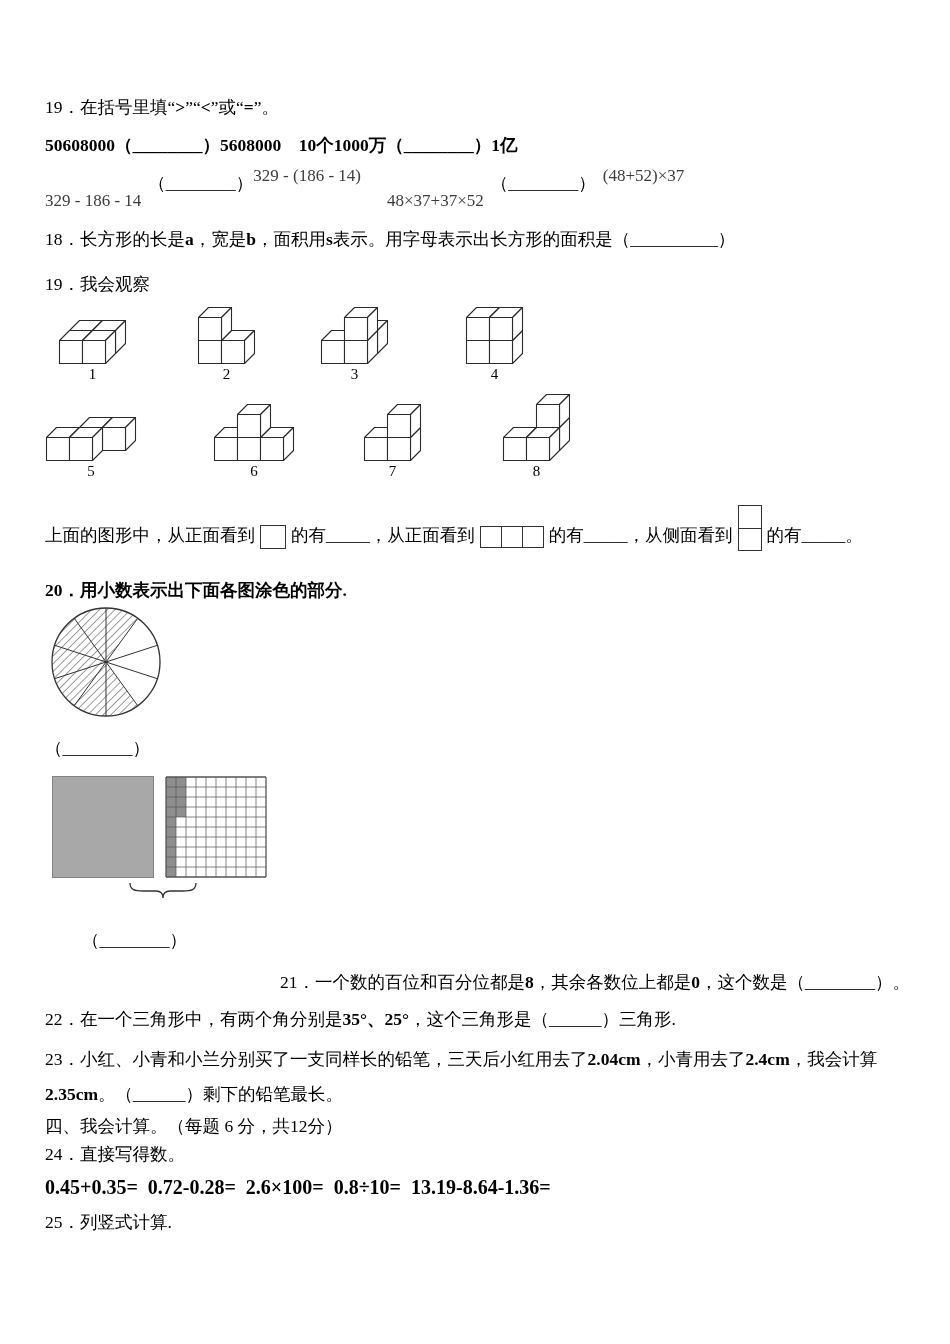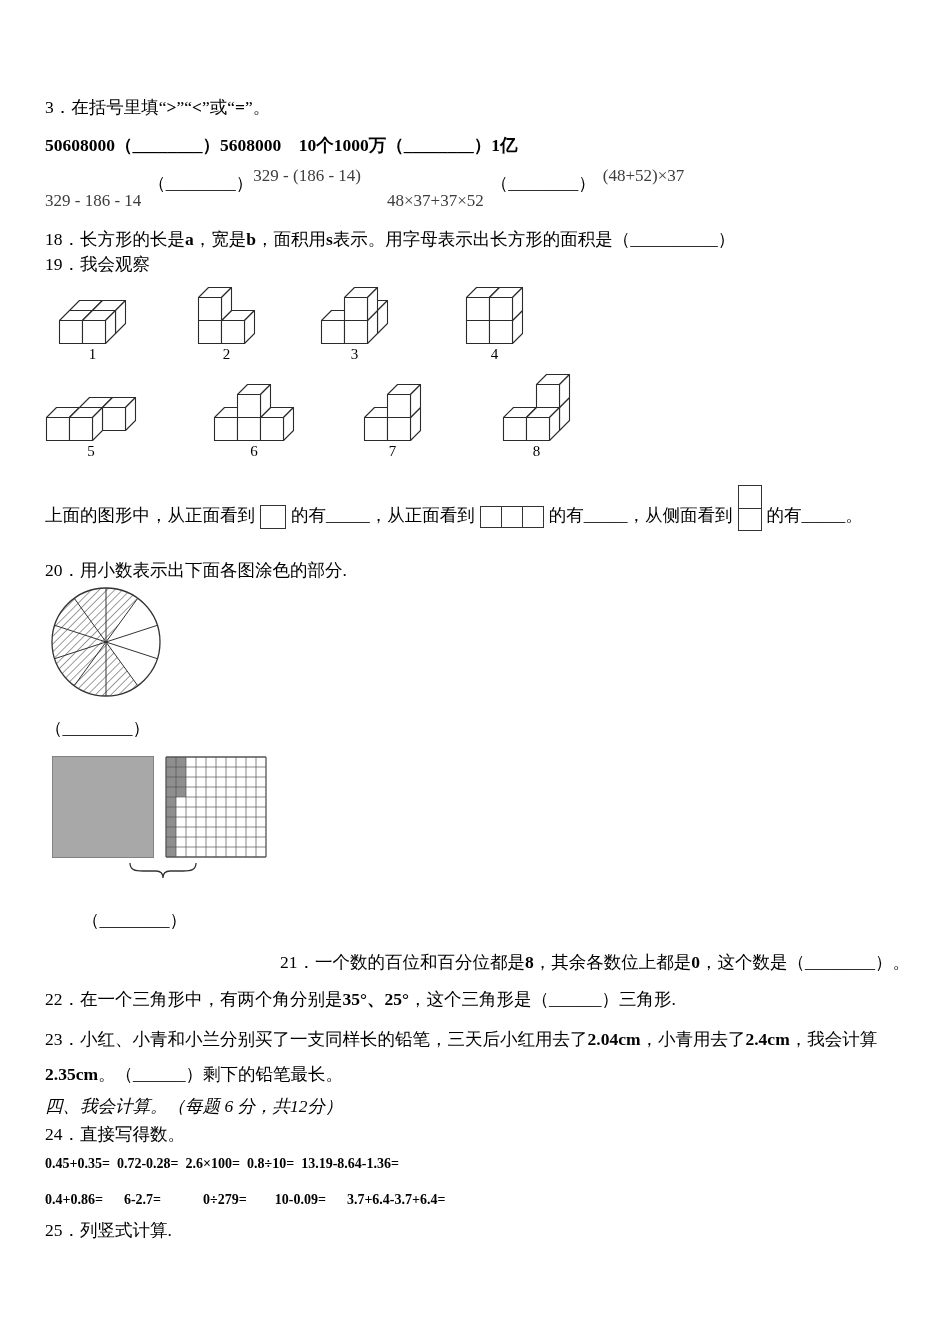--- a/index.html
+++ b/index.html
@@ -18,34 +18,34 @@
     background:#fff;
   }
   .line { margin:0; line-height:1.25; }
   .b { font-weight: bold; }
   span.b { font-weight: bold; }
 
   
   [data-name="q17-compare-line1"] { margin-top:16px; font-weight:bold; white-space:pre; }
   [data-name="q17-compare-line2"] { margin-top:16px; height:30px; }
   [data-name="q18-text"]          { margin-top:26px; }
-  [data-name="q19-title"]         { margin-top:3px; }
+  [data-name="q19-title"]         { margin-top:23px; }
   [data-name="cube-figures-row1"] { margin-top:10px; }
   [data-name="cube-figures-row2"] { margin-top:10px; }
   [data-name="q19-observe-line"]  { margin-top:34px; }
-  [data-name="q20-title"]         { margin-top:20px; }
+  [data-name="q20-title"]         { margin-top:20px;font-weight:bold; }
   [data-name="circle-figure"]     { margin-top:4px; margin-left:4px; }
   [data-name="q20-blank-1"]       { margin-top:14px; }
   [data-name="decimal-squares-figure"] { margin-top:16px; margin-left:7px; height:128px; position:relative; display:flex; gap:11px; align-items:flex-start; }
   [data-name="q20-blank-2"]       { margin-top:26px; padding-left:37px; }
   [data-name="q21-text"]          { margin-top:20px;text-align:right; }
   [data-name="q22-text"]          { margin-top:15px; }
   [data-name="q23-line1"]         { margin-top:18px; }
   [data-name="q23-line2"]         { margin-top:13px; }
-  [data-name="section4-title"]    { margin-top:10px;font-style:italic; }
+  [data-name="section4-title"]    { margin-top:10px; }
   [data-name="q24-title"]         { margin-top:6px; }
   [data-name="q24-row1"]          { margin-top:10px; }
   [data-name="q24-row2"]          { margin-top:18px; }
   [data-name="q25-title"]         { margin-top:12px; }
 
   
   .eq { font-family:"Liberation Serif", serif; color:#3d3d3d; font-size:17px; }
   .lo { position:relative; top:17px; }
   .hi { position:relative; top:-8px; }
   .gs { margin-left:7px; }
@@ -69,28 +69,28 @@
   .box3 { display:inline-flex; vertical-align:middle; margin:0 5px; }
   .box3 i { display:inline-block; width:22px; height:22px; border:1px solid #333; margin-left:-1px; }
   .box3 i:first-child { margin-left:0; }
   .box2v { display:inline-block; width:24px; height:46px; border:1px solid #333; vertical-align:middle; position:relative; top:-9px; margin:0 5px; }
   .box2v::after { content:""; position:absolute; left:0; right:0; top:50%; border-top:1px solid #333; }
 
   
   .gray-square { width:102px; height:102px; background:#a8a8a8; border:1px solid #828282; }
   .brace { position:absolute; left:76px; top:104px; }
 
-  .calc { font-weight:bold; white-space:pre; font-size:14px; }
+  .calc { font-weight:bold; white-space:pre; font-size:20px; }
 </style>
 </head>
 <body>
 
 <div class="page" data-name="exam-page">
 
-  <p class="line" data-name="q17-title"><span data-name="text-segment">3．在括号里填“</span><span class="b" data-name="text-segment">&gt;</span><span data-name="text-segment">”“</span><span class="b" data-name="text-segment">&lt;</span><span data-name="text-segment">”或“</span><span class="b" data-name="text-segment">=</span><span data-name="text-segment">”。</span></p>
+  <p class="line" data-name="q17-title"><span data-name="text-segment">19．在括号里填“</span><span class="b" data-name="text-segment">&gt;</span><span data-name="text-segment">”“</span><span class="b" data-name="text-segment">&lt;</span><span data-name="text-segment">”或“</span><span class="b" data-name="text-segment">=</span><span data-name="text-segment">”。</span></p>
   <p class="line" data-name="q17-compare-line1">50608000（________）5608000    10个1000万（________）1亿</p>
   <p class="line" data-name="q17-compare-line2"><span class="eq lo" data-name="text-segment">329 - 186 - 14</span><span class="gs" data-name="text-segment">（________）</span><span class="eq hi" data-name="text-segment">329 - (186 - 14)</span><span class="eq lo gl" data-name="text-segment">48×37+37×52</span><span class="gs" data-name="text-segment">（________）</span><span class="eq hi gs" data-name="text-segment">(48+52)×37</span></p>
 
   <p class="line" data-name="q18-text"><span data-name="text-segment">18．长方形的长是</span><span class="b" data-name="text-segment">a</span><span data-name="text-segment">，宽是</span><span class="b" data-name="text-segment">b</span><span data-name="text-segment">，面积用</span><span class="b" data-name="text-segment">s</span><span data-name="text-segment">表示。用字母表示出长方形的面积是（__________）</span></p>
 
   <p class="line" data-name="q19-title">19．我会观察</p>
 
   <div class="figs-row" id="figrow1" data-name="cube-figures-row1">
       <div class="fig" data-name="cube-figure-1">
         <svg width="69" height="46" viewBox="-1.5 -44.5 69 46" data-name="cube-figure-drawing">
@@ -297,17 +297,16 @@
 
   <p class="line" data-name="q21-text"><span data-name="text-segment">21．一个数的百位和百分位都是</span><span class="b" data-name="text-segment">8</span><span data-name="text-segment">，其余各数位上都是</span><span class="b" data-name="text-segment">0</span><span data-name="text-segment">，这个数是（________）。</span></p>
   <p class="line" data-name="q22-text"><span data-name="text-segment">22．在一个三角形中，有两个角分别是</span><span class="b" data-name="text-segment">35°、25°</span><span data-name="text-segment">，这个三角形是（______）三角形.</span></p>
 
   <p class="line" data-name="q23-line1"><span data-name="text-segment">23．小红、小青和小兰分别买了一支同样长的铅笔，三天后小红用去了</span><span class="b" data-name="text-segment">2.04cm</span><span data-name="text-segment">，小青用去了</span><span class="b" data-name="text-segment">2.4cm</span><span data-name="text-segment">，我会计算</span></p>
   <p class="line" data-name="q23-line2"><span class="b" data-name="text-segment">2.35cm</span><span data-name="text-segment">。（______）剩下的铅笔最长。</span></p>
 
   <p class="line" data-name="section4-title">四、我会计算。（每题 6 分，共12分）</p>
   <p class="line" data-name="q24-title">24．直接写得数。</p>
   <p class="line calc" data-name="q24-row1">0.45+0.35=  0.72-0.28=  2.6×100=  0.8÷10=  13.19-8.64-1.36=</p>
-  <p class="line calc" data-name="q24-row2">0.4+0.86=      6-2.7=            0÷279=        10-0.09=      3.7+6.4-3.7+6.4=</p>
 
   <p class="line" data-name="q25-title">25．列竖式计算.</p>
 
 </div>
 
 </body></html>

